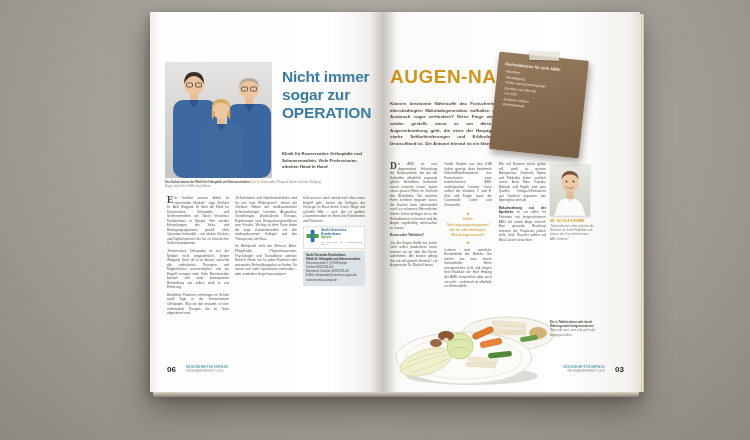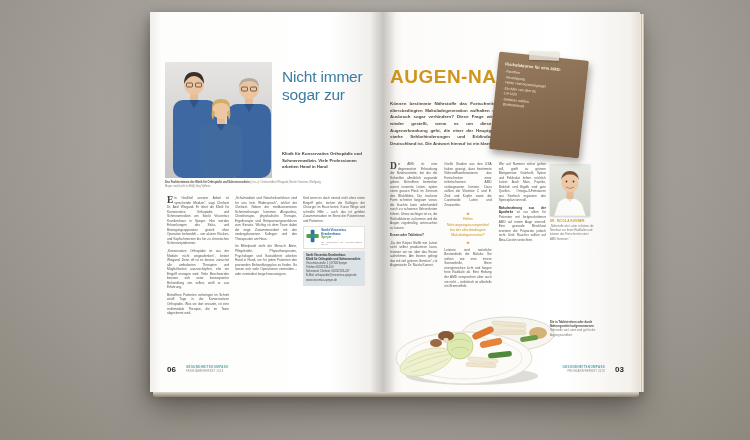--- a/index.html
+++ b/index.html
@@ -20,21 +20,21 @@
   .page-right{left:232px;width:258px;
     background:linear-gradient(to right,#e9e7e3 0,#fcfbf9 8%,#ffffff 70%,#f4f2ee 96%,#e7e2d8 100%);}
   .gutter{position:absolute;left:220px;top:0;width:26px;height:380px;z-index:5;pointer-events:none;
     background:linear-gradient(to right,rgba(60,50,40,0) 0,rgba(60,50,40,.20) 50%,rgba(60,50,40,0) 100%);}
 
   
   .lp-photo{position:absolute;left:15px;top:50px;width:107px;height:116px;}
   .lp-caption{position:absolute;left:15px;top:169px;width:160px;font-size:2.7px;line-height:1.5;color:#8a857f;}
   .lp-caption b{color:#55504a;}
   .lp-headline{position:absolute;left:132px;top:56px;width:96px;
-    font-size:15.5px;line-height:1.17;color:#3c7ca3;font-weight:400;letter-spacing:-.2px;}
+    font-size:15.5px;line-height:1.17;color:#3c7ca3;font-weight:700;letter-spacing:-.2px;}
   .lp-standfirst{position:absolute;left:132px;top:139px;width:88px;
     font-size:4.3px;line-height:1.55;font-weight:700;color:#4b443c;}
   .cols{position:absolute;display:flex;}
   .lp-cols{left:17px;top:184px;width:198px;height:160px;gap:6px;}
   .col{flex:1;font-size:3.2px;line-height:1.42;color:#5a554f;text-align:justify;}
   .col p{margin:0 0 3px 0;}
   .dropcap{float:left;font-size:9.5px;line-height:8px;font-weight:700;color:#4a453f;padding-right:1px;font-family:"Liberation Serif",serif;}
   .subhead{font-weight:700;color:#3e3a34;margin:2px 0 1px 0;}
   .logo-box{margin-top:2px;background:#ffffff;border:0.5px solid #e3e1dd;padding:2px;display:flex;gap:2px;align-items:flex-start;}
   .logo-text{font-size:3.1px;line-height:1.15;font-weight:700;color:#2a5f9e;}
@@ -114,20 +114,21 @@
       <path d="M47,48 Q46,54 48,58 L50,50 Z" fill="#d3ad62"></path>
       <path d="M65,48 Q66,54 64,58 L62,50 Z" fill="#d3ad62"></path>
       <path d="M51,62 L56,69 L61,62 Z" fill="#31568b"></path>
     </svg>
 
     <div class="lp-caption"><b>Das Fachärzteteam der Klinik für Orthopädie und Schmerzmedizin</b><span> (v.l.n.r.): Chefarzt Axel Wiegand, Martin Gerstner, Wolfgang Mayer und (nicht im Bild) Jörg Vollmer.</span></div>
 
     <div class="lp-headline">
       <div>Nicht immer</div>
       <div>sogar zur</div>
+      <div>OPERATION</div>
     </div>
 
     <div class="lp-standfirst">Klinik für Konservative Orthopädie und Schmerzmedizin. Viele Professionen arbeiten Hand in Hand</div>
 
     <div class="cols lp-cols">
       <div class="col">
         <p><span class="dropcap">E</span><span>in Großteil unserer Arbeit ist sprechende Medizin“, sagt Chefarzt Dr. Axel Wiegand. Er leitet die Klinik für Konservative Orthopädie und Schmerzmedizin am Sankt Vincentius Krankenhaus in Speyer. Hier werden Erkrankungen des Stütz- und Bewegungsapparates gezielt ohne Operation behandelt – von akuten Rücken- und Kopfschmerzen bis hin zu chronischen Schmerzsyndromen.</span></p>
         <p>„Konservative Orthopädie ist aus der Medizin nicht wegzudenken“, betont Wiegand. Denn oft ist es besser, zunächst alle ambulanten Therapien und Möglichkeiten auszuschöpfen, ehe ein Eingriff erwogen wird. Viele Beschwerden bessern sich unter konsequenter Behandlung von selbst, weiß er aus Erfahrung.</p>
         <p>Betroffene Patienten verbringen im Schnitt zwölf Tage in der Konservativen Orthopädie. Was sie dort erwartet, ist eine multimodale Therapie, die im Team abgestimmt wird.</p>
       </div>

